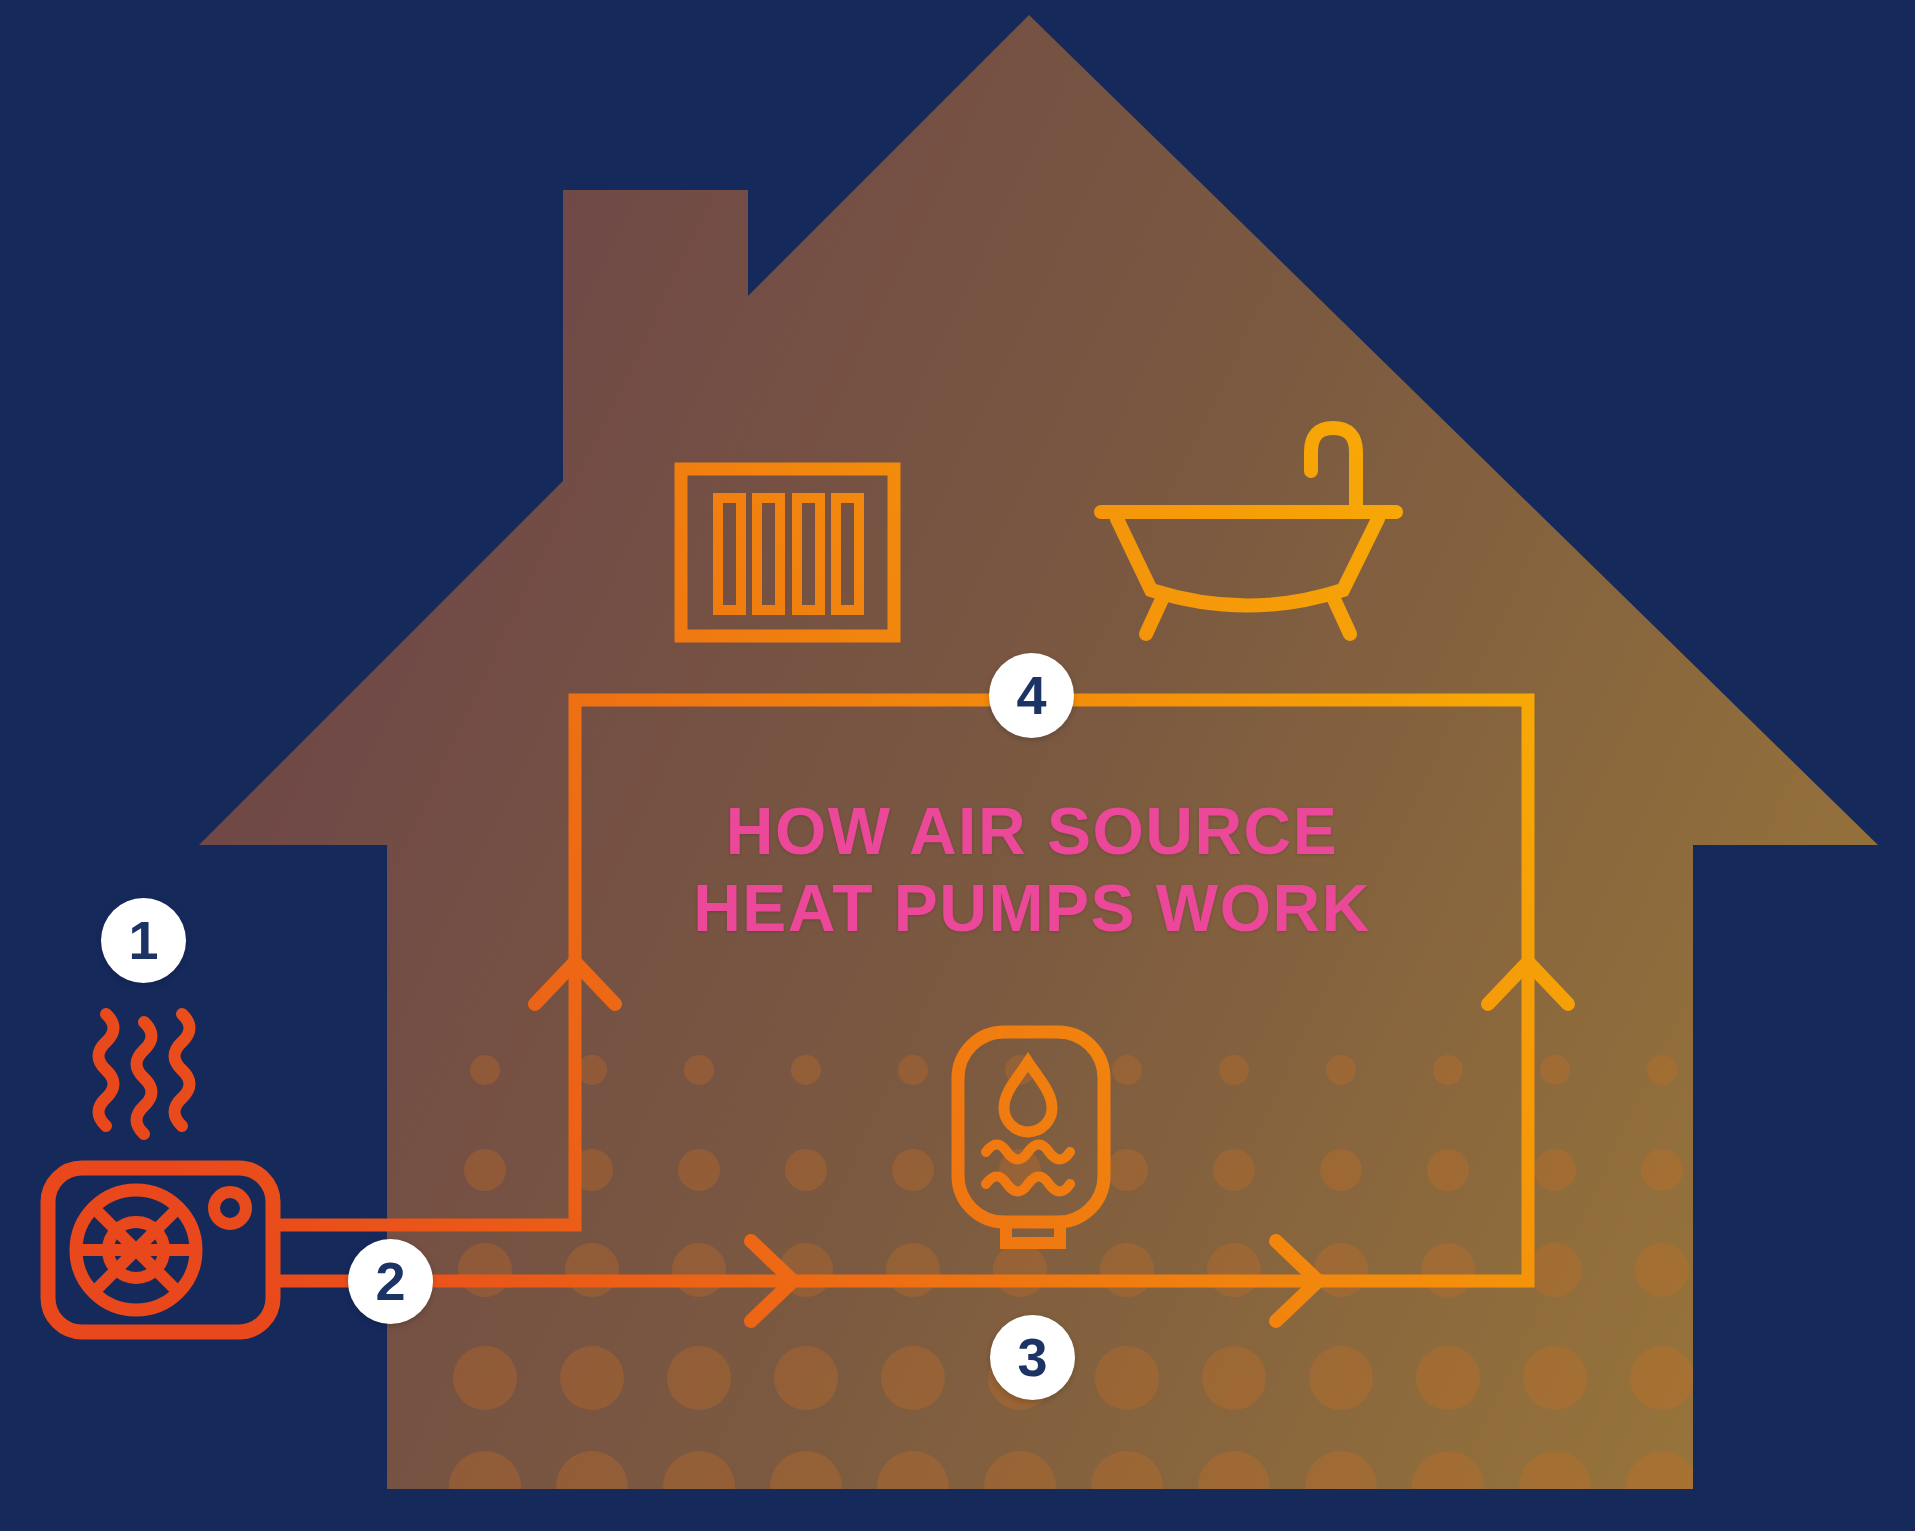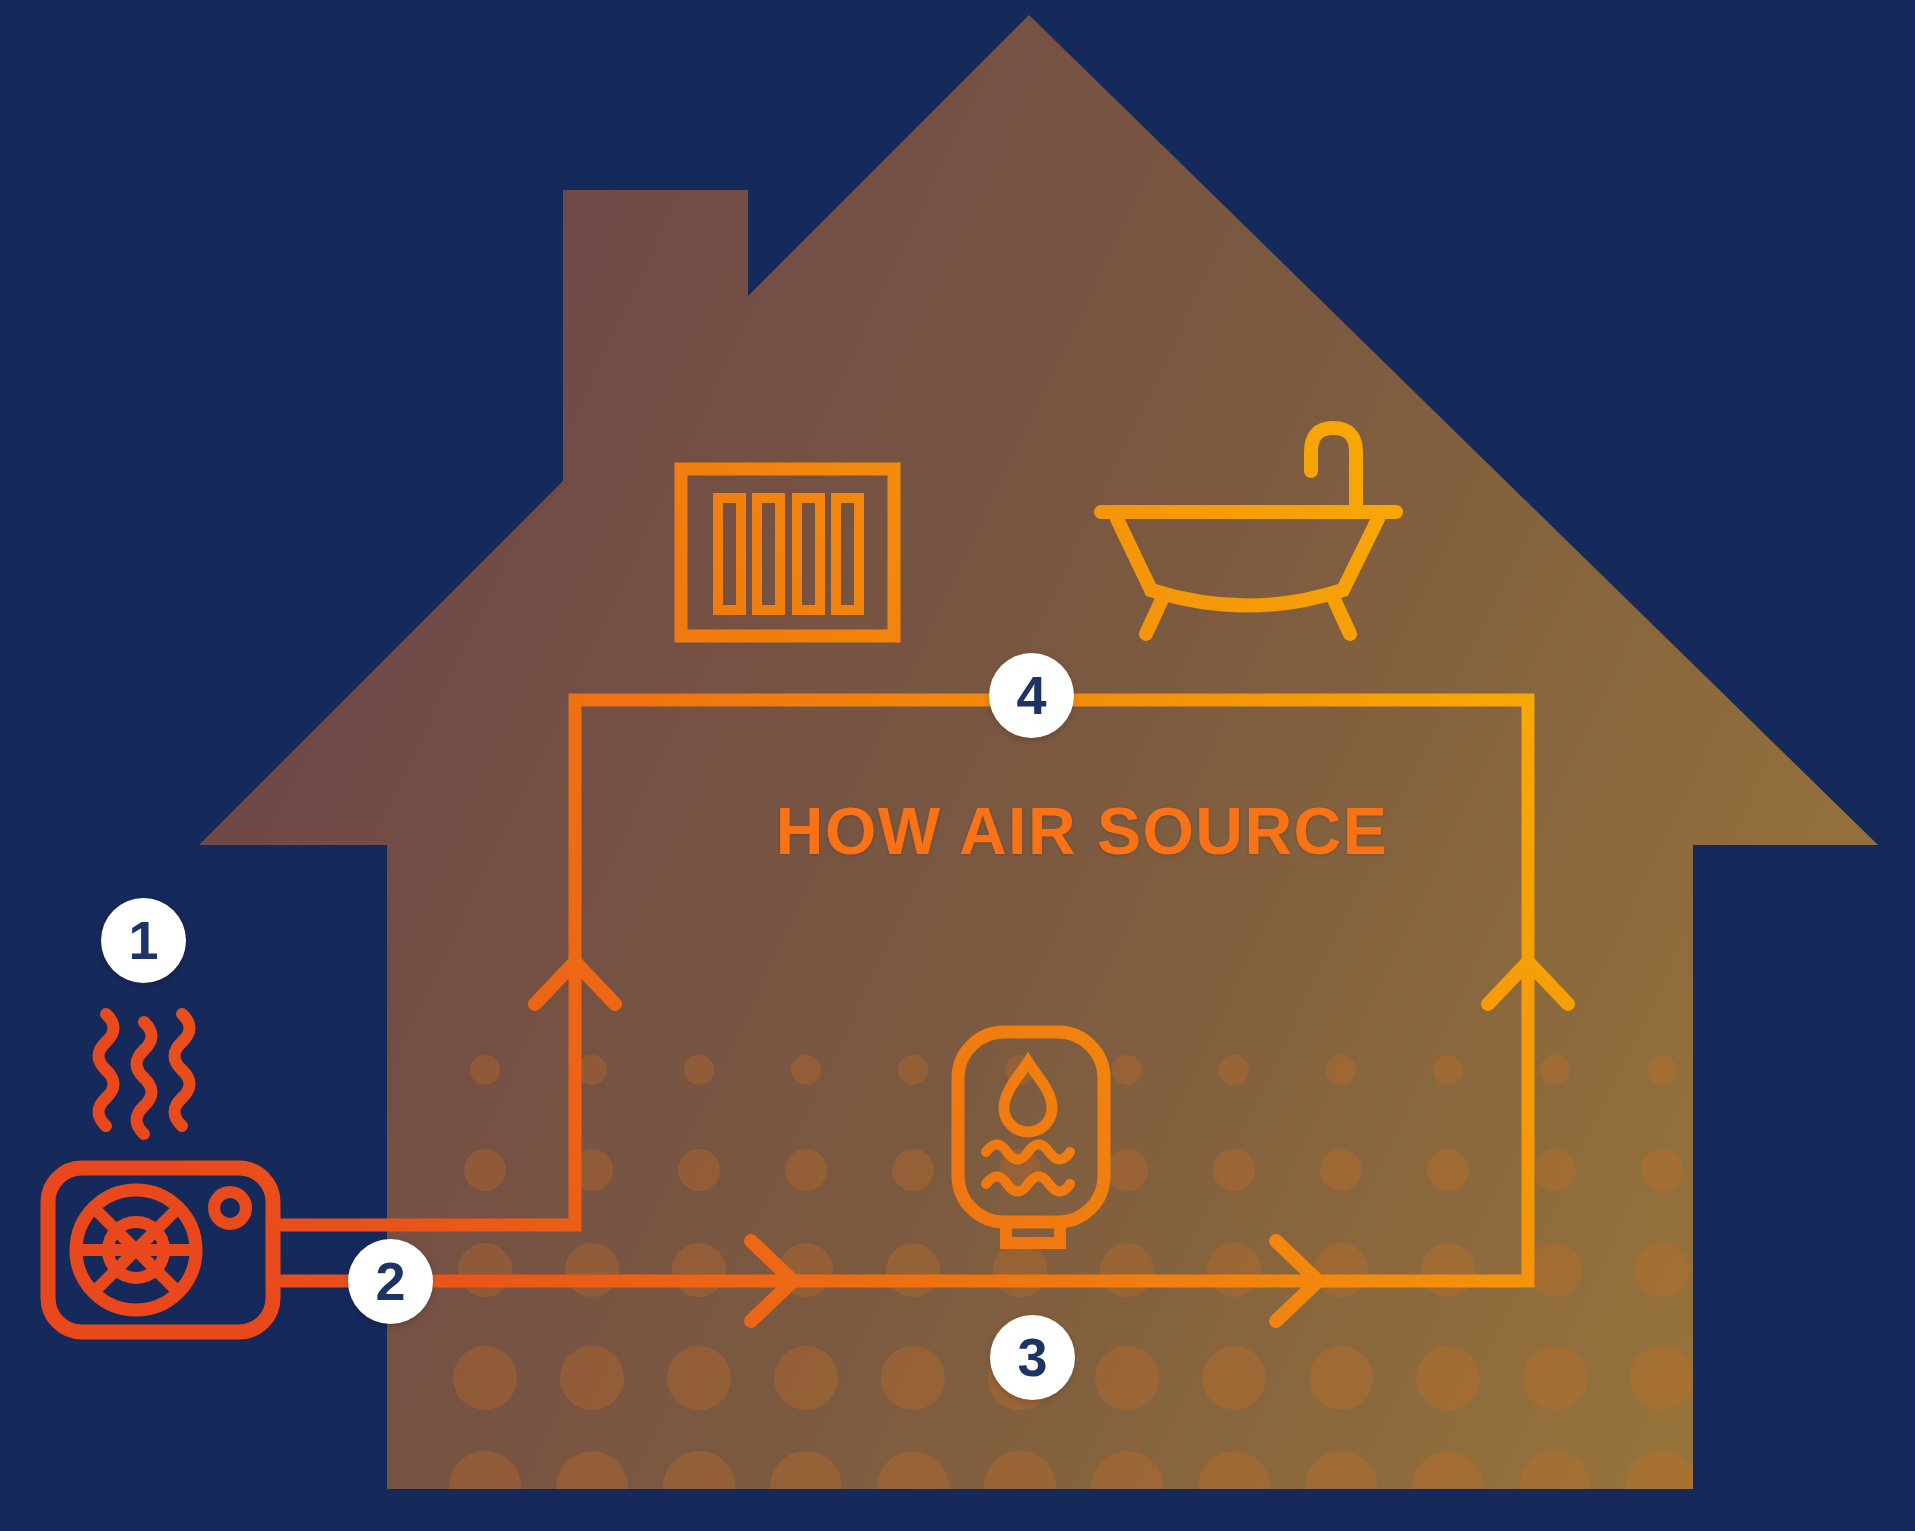--- a/index.html
+++ b/index.html
@@ -21,23 +21,23 @@
   }
   .badge span{
     color:#1C3366;
     font-size:54px;
     font-weight:bold;
     line-height:1;
     transform:translateY(-1px);
   }
   .title{
     position:absolute;
-    left:482px;top:793px;width:1200px;
+    left:432px;top:793px;width:1200px;
     text-align:center;
-    color:#f97316;
+    color:#ec4899;
     font-size:66px;
     font-weight:bold;
     letter-spacing:1.5px;
     line-height:77px;
     text-shadow:0 1px 3px rgba(60,30,20,0.25);
   }
   #dots{fill:#CE6F22;opacity:0.30;}
 </style>
 </head>
 <body>
@@ -181,15 +181,16 @@
   </div>
   <div class="badge" style="left:990px;top:1315px;">
     <span>3</span>
   </div>
   <div class="badge" style="left:989px;top:653px;">
     <span>4</span>
   </div>
 
   <div class="title">
     <div>HOW AIR SOURCE</div>
+    <div>HEAT PUMPS WORK</div>
   </div>
 
 </div>
 
 </body></html>

